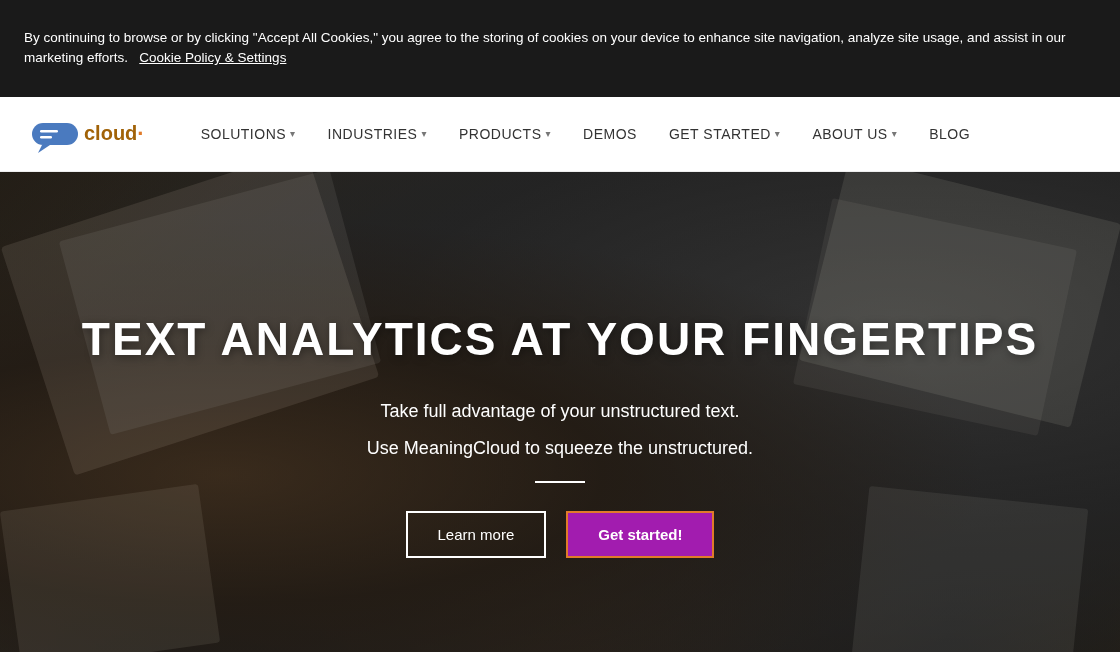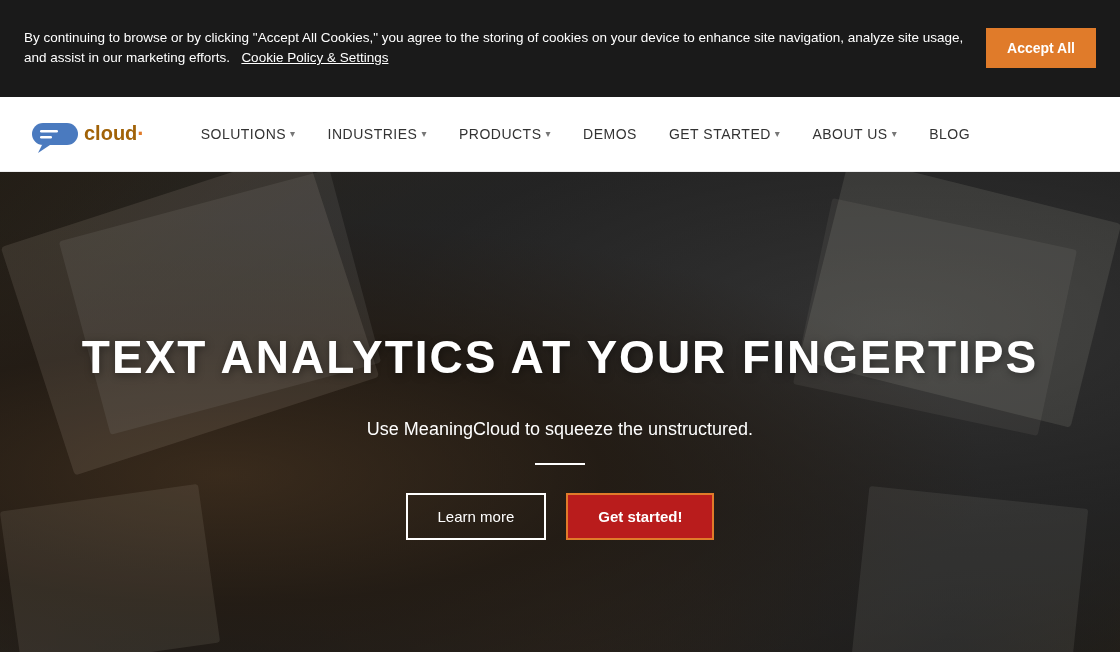--- a/index.html
+++ b/index.html
@@ -171,38 +171,37 @@
       border: 2px solid #fff;
       background: transparent;
       color: #fff;
       font-size: 15px;
       cursor: pointer;
       font-weight: 500;
     }
     .btn-start {
       padding: 13px 30px;
       border: 2px solid #e07b2a;
-      background: #b91c1c;
+      background: #a21caf;
       color: #fff;
       font-size: 15px;
       cursor: pointer;
       font-weight: 600;
       text-align: center;
     }
   </style>
 </head>
 <body>
 
 <div class="cookie-banner">
   <div class="cookie-text">
     <span>By continuing to browse or by clicking "Accept All Cookies," you agree to the storing of cookies on your device to enhance site navigation, analyze site usage, and assist in our marketing efforts.</span>
     &nbsp;
     <a>Cookie Policy &amp; Settings</a>
   </div>
-  <button class="accept-btn">Accept All</button>
 </div>
 
 <header class="header">
   <div class="logo-area">
     <svg class="logo-icon" viewBox="0 0 50 38">
 
       <rect x="2" y="8" width="46" height="22" rx="11" fill="#4a7abf"></rect>
       <polygon points="12,30 8,38 20,30" fill="#4a7abf"></polygon>
 
       <rect x="10" y="15" width="18" height="2.5" rx="1.2" fill="white"></rect>
@@ -244,20 +243,21 @@
 <section class="hero">
   <div class="hero-bg-img"></div>
   <div class="hero-bg"></div>
 
   <div style="position:absolute;top:20px;left:30px;width:320px;height:240px;background:rgba(210,200,180,0.12);transform:rotate(-18deg);border-radius:4px;z-index:1;"></div>
   <div style="position:absolute;bottom:20px;left:10px;width:200px;height:160px;background:rgba(220,210,190,0.10);transform:rotate(-8deg);border-radius:3px;z-index:1;"></div>
   <div style="position:absolute;top:15px;right:20px;width:280px;height:210px;background:rgba(220,215,200,0.11);transform:rotate(14deg);border-radius:4px;z-index:1;"></div>
   <div style="position:absolute;bottom:10px;right:40px;width:220px;height:170px;background:rgba(215,208,195,0.09);transform:rotate(6deg);border-radius:3px;z-index:1;"></div>
   <div class="hero-content">
     <h1 class="hero-title">TEXT ANALYTICS AT YOUR FINGERTIPS</h1>
+    <p class="hero-subtitle">Take full advantage of your unstructured text.</p>
     <p class="hero-subtitle">Use MeaningCloud to squeeze the unstructured.</p>
     <div class="hero-divider"></div>
     <div class="hero-buttons">
       <button class="btn-learn">Learn more</button>
       <button class="btn-start">Get started!</button>
     </div>
   </div>
 </section>
 
 </body></html>

